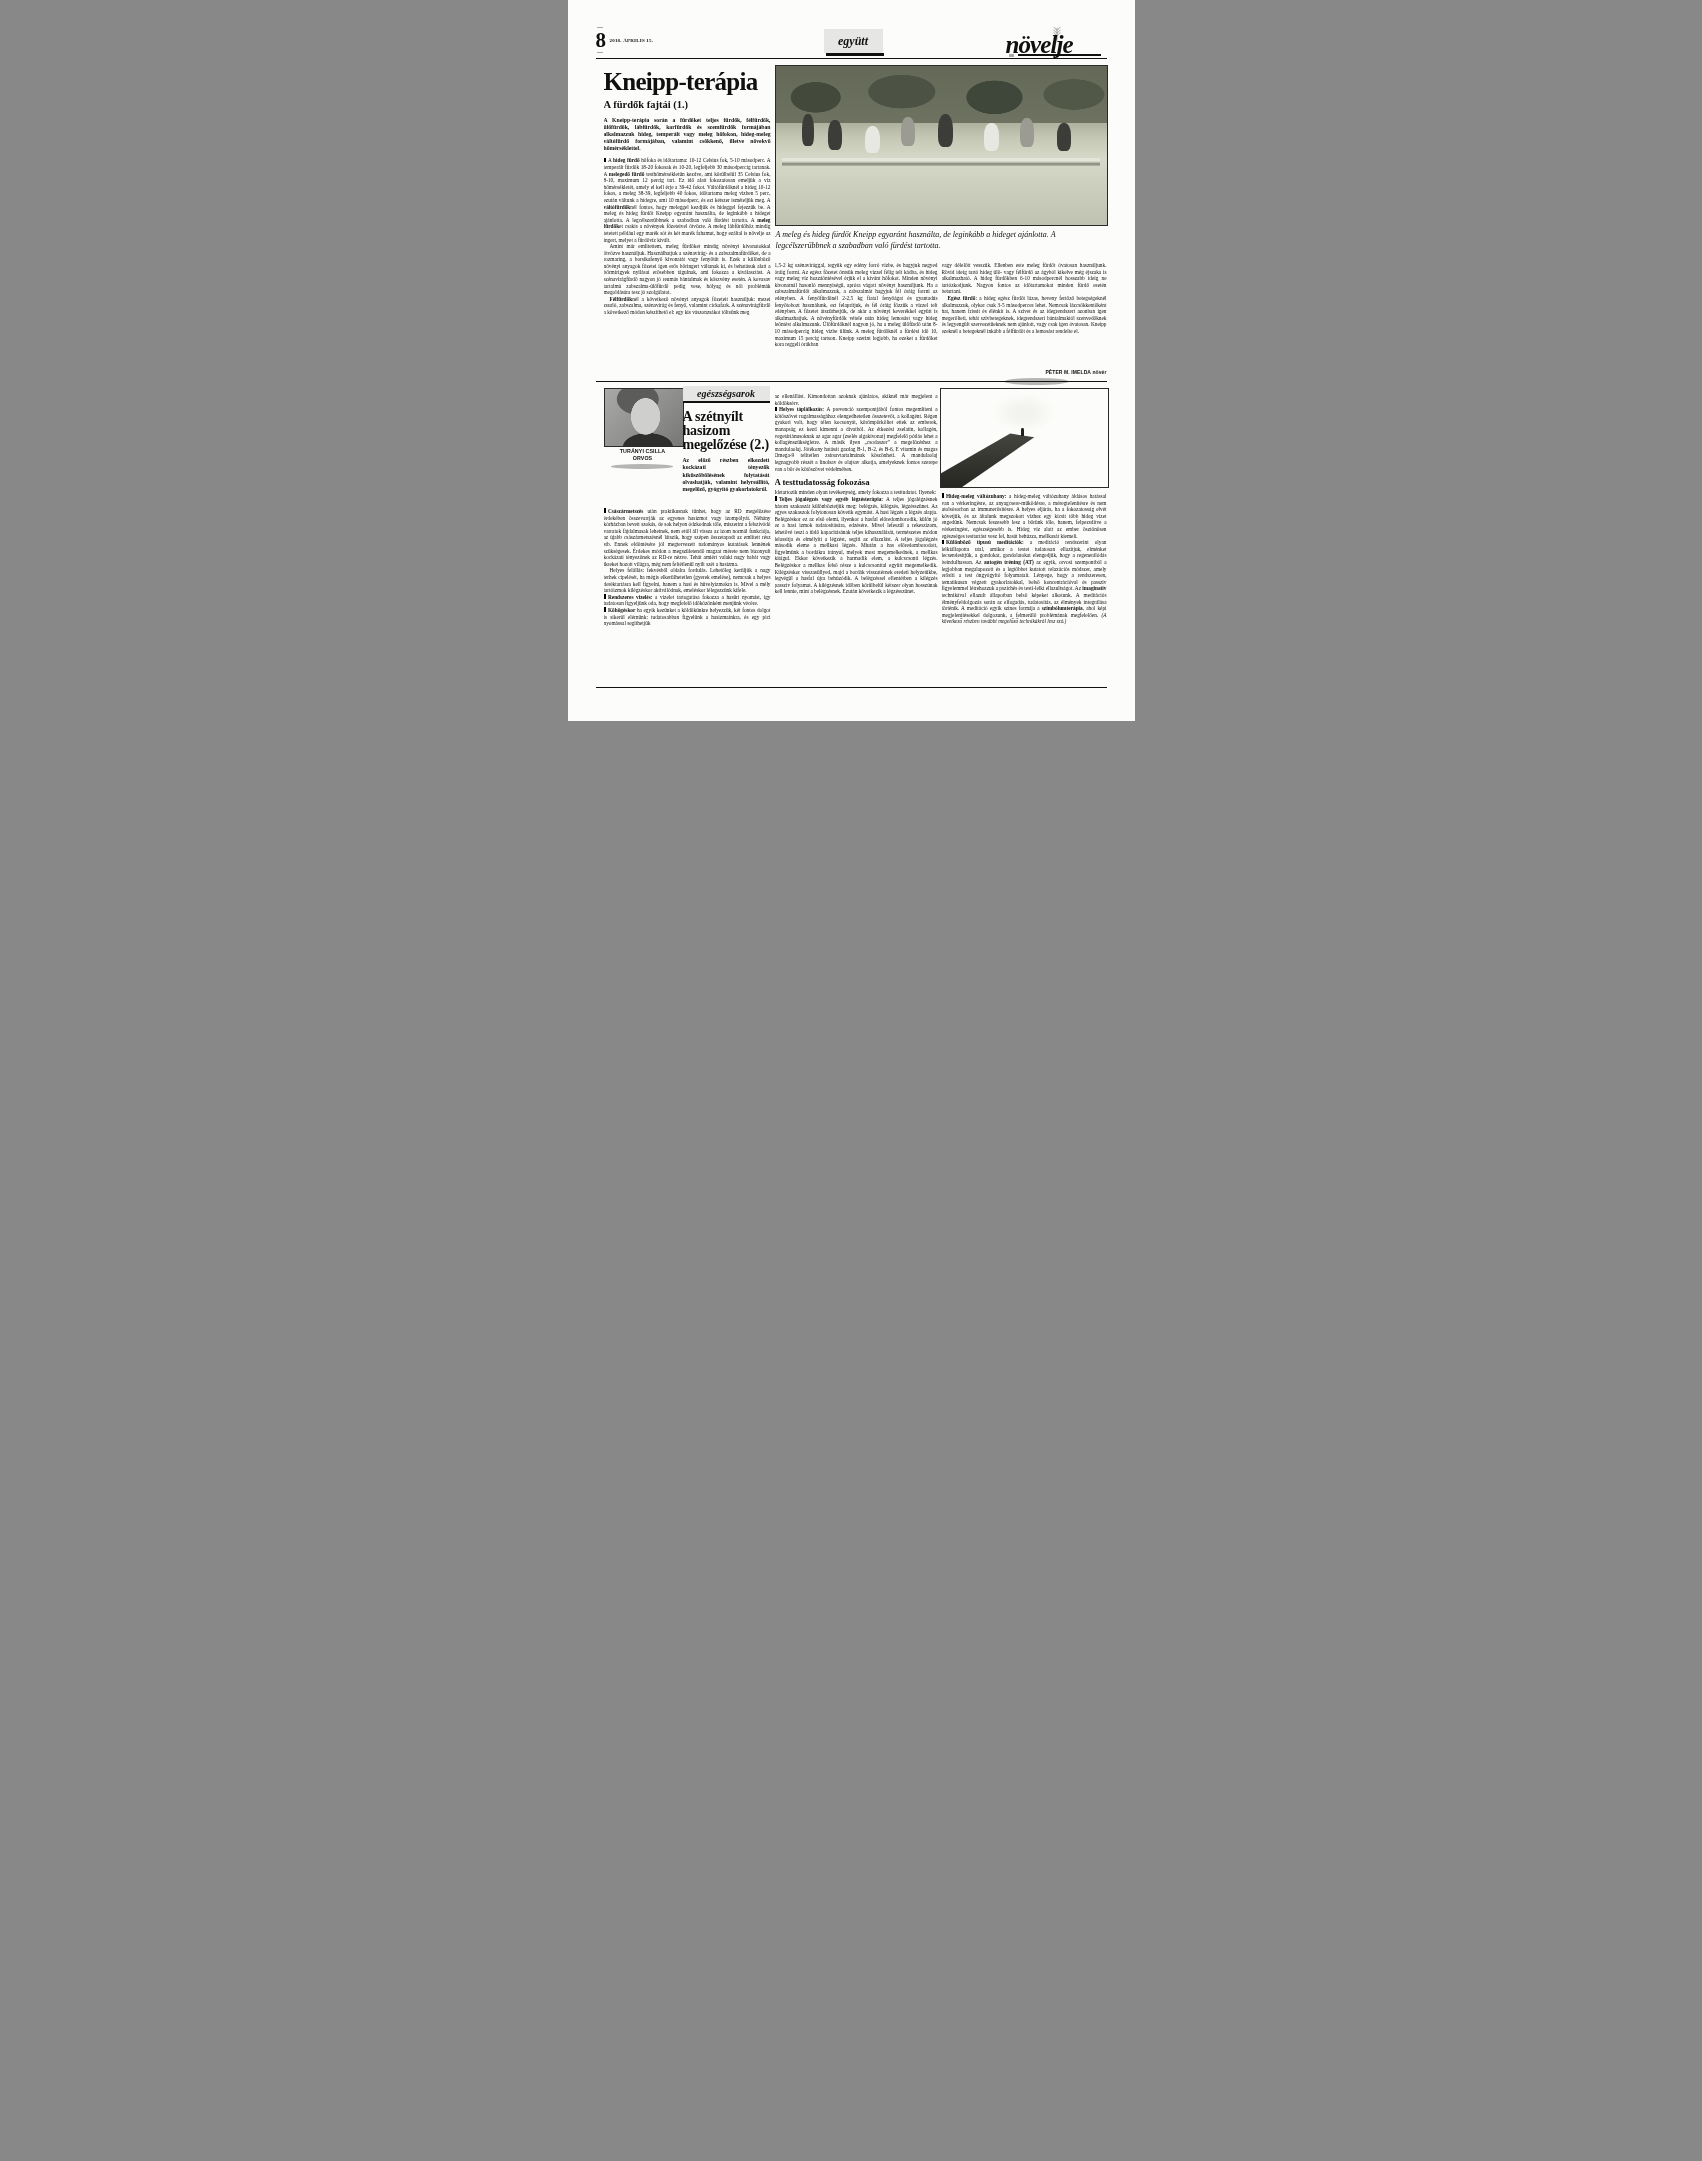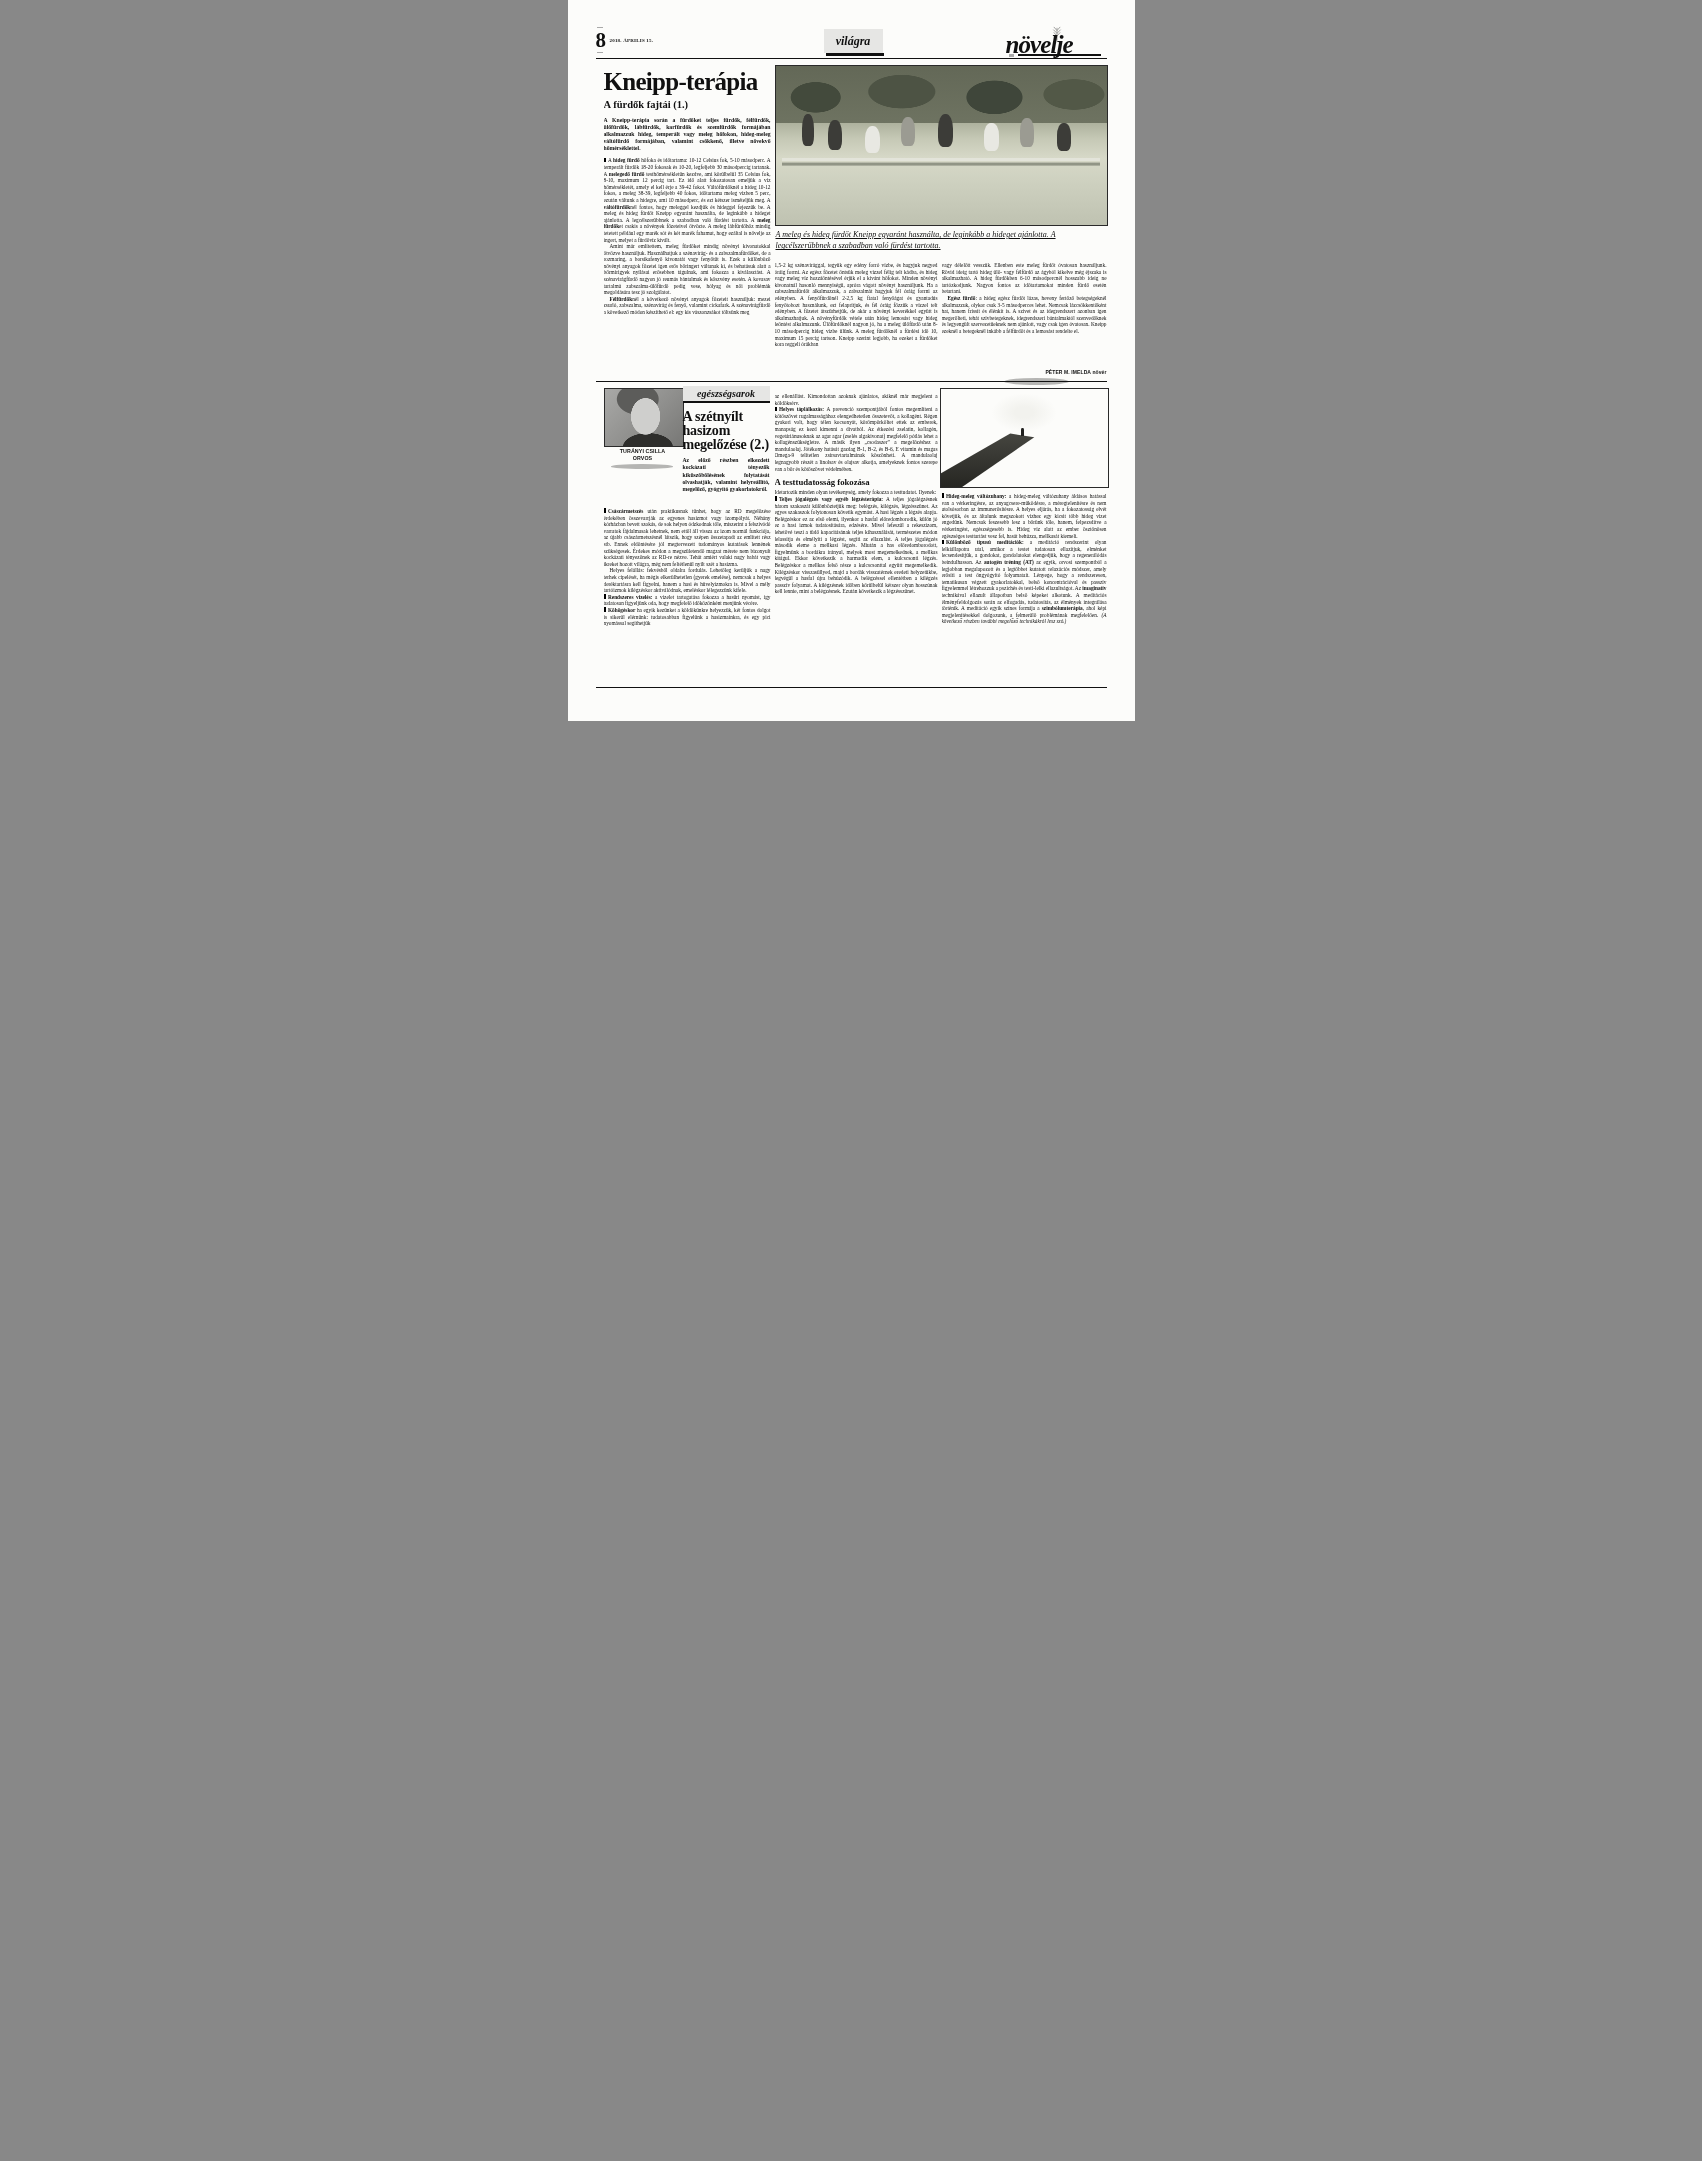--- a/index.html
+++ b/index.html
@@ -67,21 +67,21 @@
 </head>
 <body>
 
 <div class="page">
 
   <div class="abs graybar" style="left:29px;top:27px;width:6px;height:1.4px;"></div>
   <div class="abs pagenum" style="left:28px;top:30px;">8</div>
   <div class="abs graybar" style="left:29px;top:52px;width:6px;height:1.4px;"></div>
   <div class="abs date" style="left:42px;top:38px;">2018. ÁPRILIS 15.</div>
 
-  <div class="abs sectionbox lifestyle" style="left:256px;top:29px;width:59px;height:24px;">világra</div>
+  <div class="abs sectionbox lifestyle" style="left:256px;top:29px;width:59px;height:24px;">együtt</div>
   <div class="abs blackbar" style="left:258px;top:53px;width:58px;height:2.7px;"></div>
 
   <span class="abs" style="left:483px;top:26px;">
     <svg width="12" height="14.6" viewBox="0 0 26 32">
       <g stroke="#9a9a98" stroke-width="2" fill="none">
         <line x1="13" y1="32" x2="13" y2="4"></line>
         <line x1="13" y1="10" x2="6" y2="2"></line>
         <line x1="13" y1="10" x2="20" y2="2"></line>
         <line x1="13" y1="16" x2="5" y2="8"></line>
         <line x1="13" y1="16" x2="21" y2="8"></line>
@@ -111,21 +111,21 @@
     <div class="p1-rail"></div>
     <div class="p1-fig" style="left:8%;top:30%;width:12px;height:32px;"></div>
     <div class="p1-fig" style="left:16%;top:34%;width:13.7px;height:30px;"></div>
     <div class="p1-fig light" style="left:27%;top:38%;width:15.6px;height:26.5px;"></div>
     <div class="p1-fig mid" style="left:38%;top:32%;width:13.7px;height:29px;"></div>
     <div class="p1-fig" style="left:49%;top:30%;width:15.6px;height:33px;"></div>
     <div class="p1-fig light" style="left:63%;top:36%;width:14.6px;height:27.5px;"></div>
     <div class="p1-fig mid" style="left:74%;top:33%;width:13.7px;height:29px;"></div>
     <div class="p1-fig" style="left:85%;top:36%;width:13.7px;height:27.5px;"></div>
   </div>
-  <div class="abs caption" style="left:208px;top:229px;width:329px;text-decoration:underline;">A meleg és hideg fürdőt Kneipp egyaránt használta, de leginkább a hideget ajánlotta. A legcélszerűbbnek a szabadban való fürdést tartotta.</div>
+  <div class="abs caption" style="left:208px;top:229px;width:329px;">A meleg és hideg fürdőt Kneipp egyaránt használta, de leginkább a hideget ajánlotta. A legcélszerűbbnek a szabadban való fürdést tartotta.</div>
 
   <div class="col" style="left:207px;top:262px;width:163px;height:118px;">
     <p class="body"><span class="seg-r">1,5-2 kg szénavirággal, tegyük egy edény forró vízbe, és hagyjuk negyed óráig forrni. Az egész főzetet öntsük meleg vízzel félig telt kádba, és hideg vagy meleg víz hozzáöntésével érjük el a kívánt hőfokot. Minden növényi kivonatnál hasonló mennyiségű, apróra vágott növényt használjunk. Ha a zabszalmafürdőt alkalmazzuk, a zabszalmát hagyjuk fél óráig forrni az edényben. A fenyőfürdőnél 2-2,5 kg fiatal fenyőágat és gyantadús fenyőtobozt használunk, ezt felaprítjuk, és fél óráig főzzük a vízzel telt edényben. A főzetet átszűrhetjük, de akár a növényi keverékkel együtt is alkalmazhatjuk. A növényfürdők vétele után hideg lemosást vagy hideg leöntést alkalmazunk. Ülőfürdőknél nagyon jó, ha a meleg ülőfürdő után 8-10 másodpercig hideg vízbe ülünk. A meleg fürdőknél a fürdési idő 10, maximum 15 percig tartson. Kneipp szerint legjobb, ha ezeket a fürdőket kora reggeli órákban</span></p>
   </div>
 
   <div class="col" style="left:374px;top:262px;width:165px;height:102px;">
     <p class="body"><span class="seg-r">vagy délelőtt vesszük. Ellenben este meleg fürdőt óvatosan használjunk. Rövid ideig tartó hideg ülő- vagy félfürdő az ágyból kikelve még éjszaka is alkalmazható. A hideg fürdőkben 6-10 másodpercnél hosszabb ideig ne tartózkodjunk. Nagyon fontos az időtartamokat minden fürdő esetén betartani.</span></p>
     <p class="body indent"><span class="seg-b">Egész fürdő</span><span class="seg-r">: a hideg egész fürdőt lázas, heveny fertőző betegségeknél alkalmazzuk, olykor csak 3-5 másodperces lehet. Nemcsak lázcsökkentőként hat, hanem frissít és élénkít is. A szívet és az idegrendszert azonban igen megerőlteti, tehát szívbetegeknek, idegrendszeri bántalmaktól szenvedőknek és legyengült szervezetűeknek nem ajánlott, vagy csak igen óvatosan. Kneipp ezeknél a betegeknél inkább a félfürdőt és a lemosást rendelte el.</span></p>
   </div>
   <div class="abs byline" style="left:374px;top:369px;width:165px;">PÉTER M. IMELDA nővér</div>

